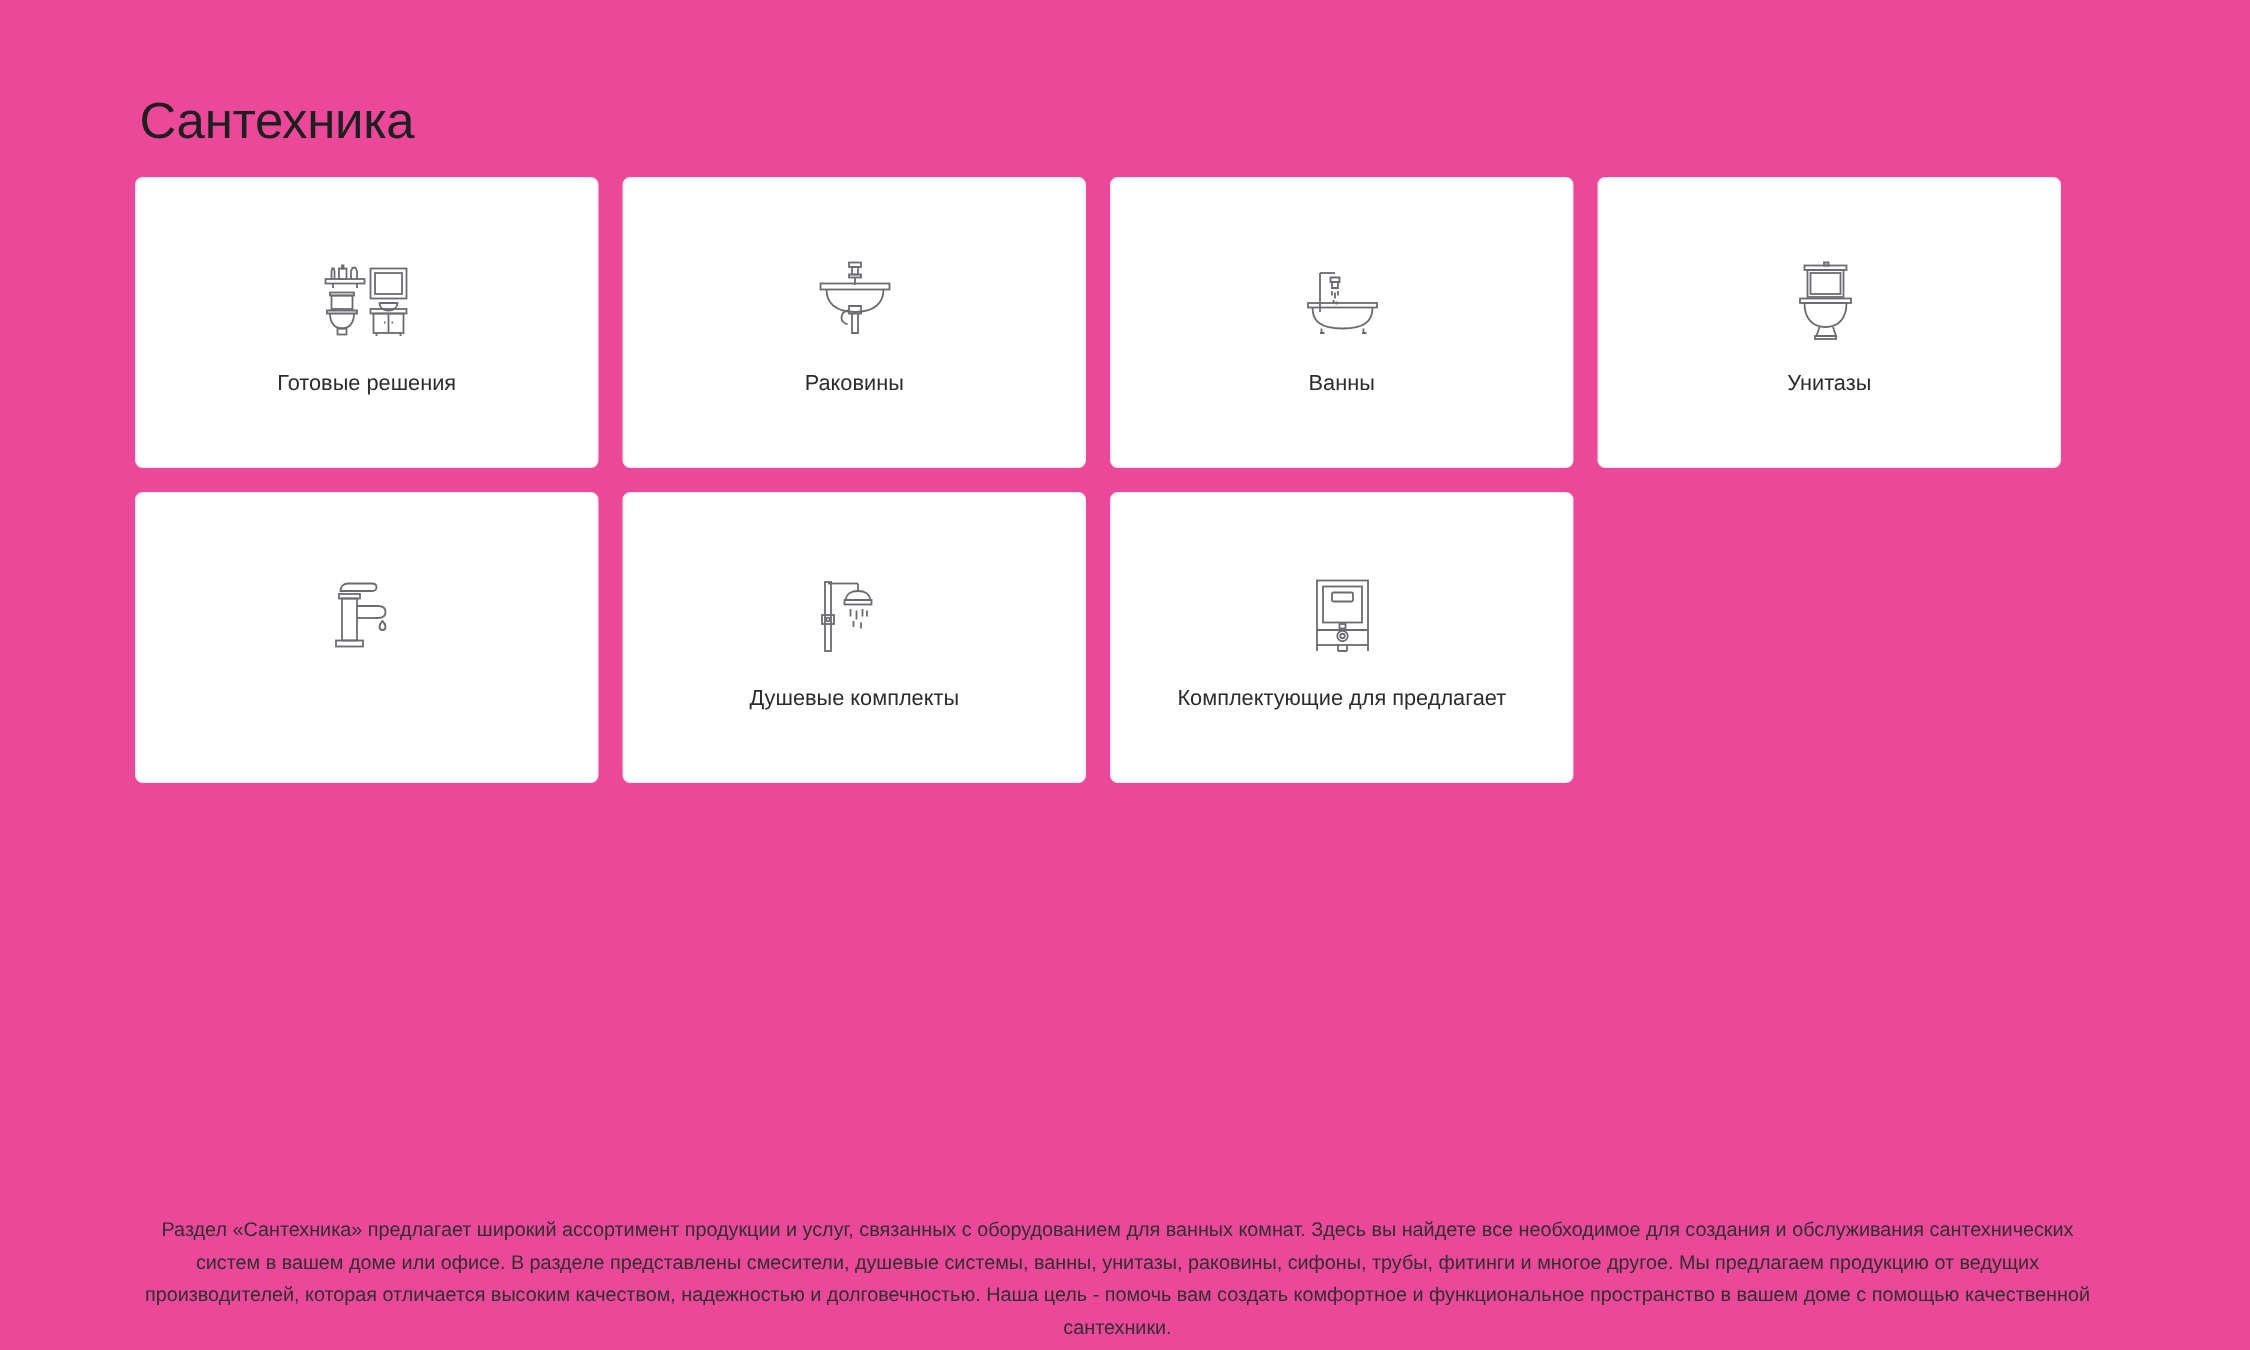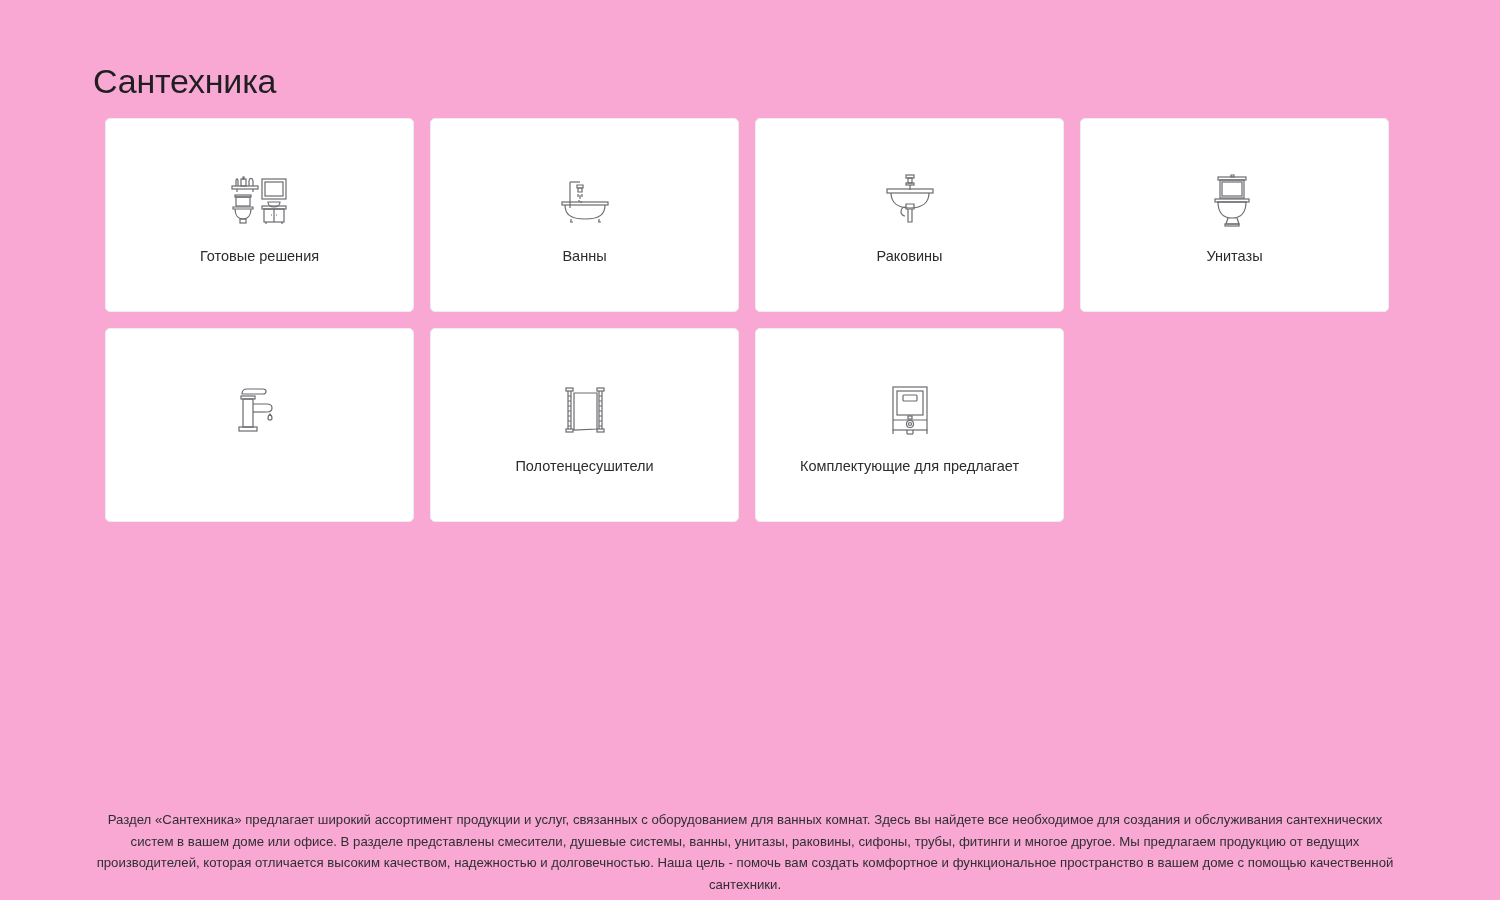--- a/index.html
+++ b/index.html
@@ -10,41 +10,41 @@
     width: 1500px;
     height: 900px;
     background: #ffffff;
     font-family: "Liberation Sans", "DejaVu Sans", sans-serif;
     -webkit-font-smoothing: antialiased;
   }
   .page {
     position: relative;
     width: 1500px;
     height: 900px;
-    background: #f9a8d4;
+    background: #ec4899;
     overflow: hidden;
   }
 
   
   .page-title {
     position: absolute;
     left: 93px;
     top: 36px;
     font-size: 34px;
     font-weight: 400;
     letter-spacing: -0.2px;
     color: #1f1f21;
     line-height: 44px;
     white-space: nowrap;
   }
 
   
   .grid {
     position: absolute;
-    left: 105px;
+    left: 90px;
     top: 118px;
     width: 1315px;
     display: grid;
     grid-template-columns: repeat(4, 309px);
     column-gap: 25px;
     row-gap: 22px;
     gap: 16px;
   }
   .card {
     position: relative;
@@ -133,42 +133,20 @@
           <path d="M46 37v13"></path>
           <path d="M43 43h1M48 43h1"></path>
           <path d="M38 50v2M54 50v2"></path>
         </svg>
       </span>
       <div class="card-label">Готовые решения</div>
     </div>
 
     <div class="card">
       <span class="card-icon">
-        <svg width="58" height="58" viewBox="0 0 58 58" fill="none" stroke="#6b6b70" stroke-width="1.2">
-
-          <path d="M14 10v26"></path>
-          <path d="M14 10h10"></path>
-
-          <path d="M21 13h6v3h-6z"></path>
-          <path d="M22 16h4v4h-4z"></path>
-
-          <path d="M22 22v3M24 23v4M26 22v3M23 28v2M25 29v2"></path>
-
-          <rect x="6" y="30" width="46" height="3"></rect>
-
-          <path d="M9 33c0 9 5 14 20 14s20-5 20-14"></path>
-
-          <path d="M15 47v3M14 50h3M43 47v3M42 50h3"></path>
-        </svg>
-      </span>
-      <div class="card-label">Ванны</div>
-    </div>
-
-    <div class="card">
-      <span class="card-icon">
         <svg width="58" height="60" viewBox="0 0 58 60" fill="none" stroke="#6b6b70" stroke-width="1.2">
 
           <rect x="25" y="4" width="8" height="3"></rect>
           <rect x="27" y="7" width="4" height="5"></rect>
           <rect x="25" y="12" width="8" height="2"></rect>
           <path d="M29 14v5"></path>
 
           <rect x="6" y="18" width="46" height="4"></rect>
 
           <path d="M10 22c0 9 6 15 19 15s19-6 19-15"></path>
@@ -176,20 +154,42 @@
           <path d="M25 33h8v5h-8z"></path>
           <path d="M27 38v13h4V38"></path>
           <path d="M25 36c-4 0-5 3-5 5s2 4 4 4"></path>
         </svg>
       </span>
       <div class="card-label">Раковины</div>
     </div>
 
     <div class="card">
       <span class="card-icon">
+        <svg width="58" height="58" viewBox="0 0 58 58" fill="none" stroke="#6b6b70" stroke-width="1.2">
+
+          <path d="M14 10v26"></path>
+          <path d="M14 10h10"></path>
+
+          <path d="M21 13h6v3h-6z"></path>
+          <path d="M22 16h4v4h-4z"></path>
+
+          <path d="M22 22v3M24 23v4M26 22v3M23 28v2M25 29v2"></path>
+
+          <rect x="6" y="30" width="46" height="3"></rect>
+
+          <path d="M9 33c0 9 5 14 20 14s20-5 20-14"></path>
+
+          <path d="M15 47v3M14 50h3M43 47v3M42 50h3"></path>
+        </svg>
+      </span>
+      <div class="card-label">Ванны</div>
+    </div>
+
+    <div class="card">
+      <span class="card-icon">
         <svg width="50" height="60" viewBox="0 0 50 60" fill="none" stroke="#6b6b70" stroke-width="1.2">
 
           <rect x="8" y="6" width="28" height="3"></rect>
           <path d="M21 4h3v2h-3z"></path>
 
           <rect x="10" y="9" width="24" height="18"></rect>
           <rect x="12" y="11" width="20" height="14"></rect>
 
           <rect x="5" y="28" width="34" height="3"></rect>
           <path d="M7 31h30"></path>
@@ -216,41 +216,42 @@
           <rect x="6" y="45" width="18" height="4"></rect>
 
           <path d="M20 22h14c3 0 5 1.5 5 4s-2 4-5 4h-2"></path>
           <path d="M20 30h12"></path>
 
           <path d="M35 36c0-2 2-4 2-4s2 2 2 4a2 2 0 0 1-4 0z"></path>
         </svg>
       </span>
     </div>
 
-
-
-    <div class="card">
-      <span class="card-icon">
-        <svg width="52" height="56" viewBox="0 0 52 56" fill="none" stroke="#6b6b70" stroke-width="1.2">
-
-          <rect x="7" y="5" width="7" height="3"></rect>
-          <rect x="7" y="46" width="7" height="3"></rect>
-          <path d="M9 8v38M12 8v38"></path>
-          <path d="M9 13h3M9 18h3M9 23h3M9 28h3M9 33h3M9 38h3M9 43h3"></path>
-
-          <rect x="38" y="5" width="7" height="3"></rect>
-          <rect x="38" y="46" width="7" height="3"></rect>
-          <path d="M40 8v38M43 8v38"></path>
-          <path d="M40 13h3M40 18h3M40 23h3M40 28h3M40 33h3M40 38h3M40 43h3"></path>
-
-          <path d="M15 10h23v36l-23 1z"></path>
-        </svg>
-      </span>
-      <div class="card-label">Полотенцесушители</div>
-    </div>
+    <div class="card">
+      <span class="card-icon">
+        <svg width="52" height="58" viewBox="0 0 52 58" fill="none" stroke="#6b6b70" stroke-width="1.2">
+
+          <rect x="6" y="6" width="4" height="46"></rect>
+
+          <path d="M8 7h20"></path>
+          <path d="M28 7v5"></path>
+
+          <path d="M20 18c0-4 3.5-6 8-6s8 2 8 6z"></path>
+          <rect x="19" y="18" width="18" height="3"></rect>
+
+          <path d="M23 24v5M27 25v6M31 24v5M34 25v4M25 32v4M30 33v4"></path>
+
+          <rect x="4" y="28" width="8" height="6"></rect>
+          <circle cx="8" cy="31" r="1.2"></circle>
+        </svg>
+      </span>
+      <div class="card-label">Душевые комплекты</div>
+    </div>
+
+
 
 
     <div class="card">
       <span class="card-icon">
         <svg width="44" height="58" viewBox="0 0 44 58" fill="none" stroke="#6b6b70" stroke-width="1.2">
 
           <rect x="5" y="5" width="34" height="43"></rect>
 
           <rect x="9" y="9" width="26" height="24"></rect>
 

